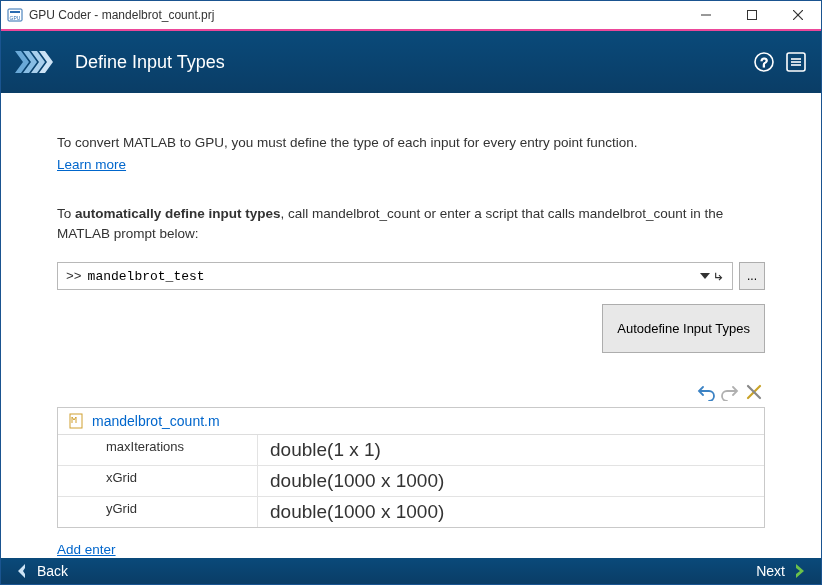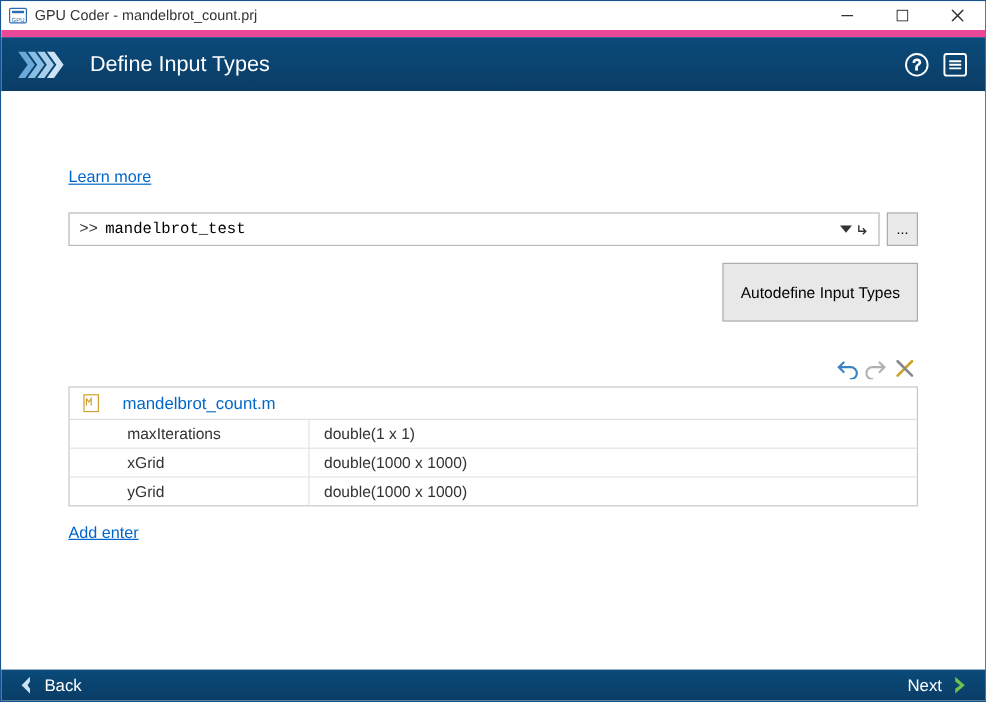--- a/index.html
+++ b/index.html
@@ -1,28 +1,28 @@
 <!DOCTYPE html>
 <html><head>
   <meta charset="utf-8">
   <style>
     * { box-sizing: border-box; margin: 0; padding: 0; }
     body { font-family: "Segoe UI", Arial, sans-serif; font-size: 13px; color: #333; background: #fff; width: 822px; height: 585px; overflow: hidden; border: 1px solid #1a5490; display: flex; flex-direction: column; }
 
     
-    .title-bar { height: 30px; background: #fff; display: flex; align-items: center; padding: 0 0 0 6px; border-bottom: 6px solid #ec4899; }
+    .title-bar { height: 30px; background: #fff; display: flex; align-items: center; padding: 0 0 0 6px; border-bottom: 2px solid #ec4899; }
     .title-bar .app-icon { width: 16px; height: 16px; margin-right: 6px; display: flex; align-items: center; justify-content: center; }
     .title-bar .app-icon svg { width: 16px; height: 16px; }
     .title-bar .title-text { font-size: 12px; color: #333; flex: 1; }
     .win-controls { display: flex; height: 100%; }
     .win-btn { width: 46px; height: 100%; display: flex; align-items: center; justify-content: center; }
     .win-btn svg { width: 10px; height: 10px; }
 
     
-    .header-bar { height: 45px; background: linear-gradient(180deg,#0a4a7a 0%,#0a3d66 100%); display: flex; align-items: center; padding: 0 14px; color: #fff; }
+    .header-bar { height: 62px; background: linear-gradient(180deg,#0a4a7a 0%,#0a3d66 100%); display: flex; align-items: center; padding: 0 14px; color: #fff; }
     .chevrons { display: flex; align-items: center; margin-right: 20px; }
     .chevrons svg { width: 40px; height: 22px; }
     .header-title { font-size: 18px; font-weight: 400; color: #fff; flex: 1; }
     .header-right { display: flex; gap: 10px; align-items: center; }
     .header-icon { width: 22px; height: 22px; display: flex; align-items: center; justify-content: center; }
     .header-icon svg { stroke: #fff; fill: none; }
 
     
     .main { flex: 1; background: #fff; padding: 40px 56px 10px 56px; overflow: auto; }
     .intro-text { font-size: 13.5px; line-height: 1.5; color: #333; }
@@ -42,27 +42,27 @@
     
     .autodef-row { margin-top: 14px; display: flex; justify-content: flex-end; }
     .autodef-btn { border: 1px solid #adadad; background: #e8e8e8; padding: 16px 14px; font-size: 13px; }
 
     
     .tbl-toolbar { margin-top: 30px; display: flex; justify-content: flex-end; gap: 6px; padding-right: 2px; }
     .tbl-icon { width: 18px; height: 18px; display: flex; align-items: center; justify-content: center; }
 
     
     .file-table { margin-top: 6px; border: 1px solid #c9c9c9; background: #fff; }
-    .file-header { display: flex; align-items: center; padding: 5px 10px; color: #0066cc; font-size: 14px; border-bottom: 1px solid #ddd; gap: 18px; }
+    .file-header { display: flex; align-items: center; padding: 5px 10px; color: #0066cc; font-size: 14px; border-bottom: 1px solid #ddd; gap: 8px; }
     .file-header .file-icon { width: 16px; height: 16px; }
     .file-header .file-icon svg { width: 16px; height: 16px; }
     .input-row { display: flex; border-bottom: 1px solid #e3e3e3; }
     .input-row:last-child { border-bottom: none; }
     .input-cell-name { width: 200px; padding: 4px 10px 4px 48px; font-size: 13px; border-right: 1px solid #e3e3e3; }
-    .input-cell-type { flex: 1; padding: 4px 12px; font-size: 13px; }
+    .input-cell-type { flex: 1; padding: 4px 12px; font-size: 19px; }
 
     .add-global { color: #0066cc; margin-top: 14px; font-size: 13.5px; display: inline-block; }
 
     
     .footer-bar { height: 26px; background: linear-gradient(180deg,#0a4a7a 0%,#0a3d66 100%); display: flex; align-items: center; justify-content: space-between; padding: 0 14px; color: #fff; font-size: 14px; }
     .footer-btn { display: flex; align-items: center; gap: 6px; }
     .footer-btn svg { width: 16px; height: 16px; }
     .next-arrow svg path { fill: #6cc24a; }
     .back-arrow svg path { fill: #cde3f5; }
 
@@ -122,22 +122,25 @@
           <line x1="6" y1="8" x2="16" y2="8" stroke="#fff" stroke-width="1.6"></line>
           <line x1="6" y1="11" x2="16" y2="11" stroke="#fff" stroke-width="1.6"></line>
           <line x1="6" y1="14" x2="16" y2="14" stroke="#fff" stroke-width="1.6"></line>
         </svg>
     </span>
   </div>
 </div>
 
 <div class="main">
   <div class="intro-text">
-    <br>
+    <span>To convert MATLAB to GPU, you must define the type of each input for every entry point function.</span><br>
     <a class="learn-link" href="#">Learn more</a>
+  </div>
+  <div class="auto-text">
+    <span>To </span><b>automatically define input types</b><span>, call mandelbrot_count or enter a script that calls mandelbrot_count in the MATLAB prompt below:</span>
   </div>
 
   <div class="prompt-row">
     <div class="prompt-box">
       <span class="prompt-prefix">&gt;&gt;</span>
       <input class="prompt-input" type="text" value="mandelbrot_test" style="">
       <span class="prompt-caret">
         <svg viewBox="0 0 10 10">
             <path d="M0 2 L5 8 L10 2 Z" fill="#333"></path>
           </svg>

